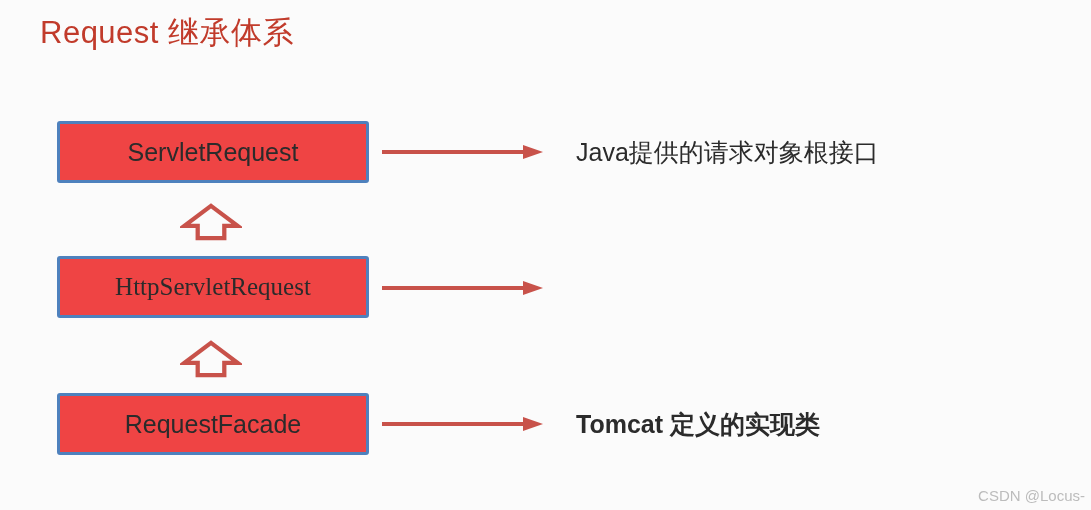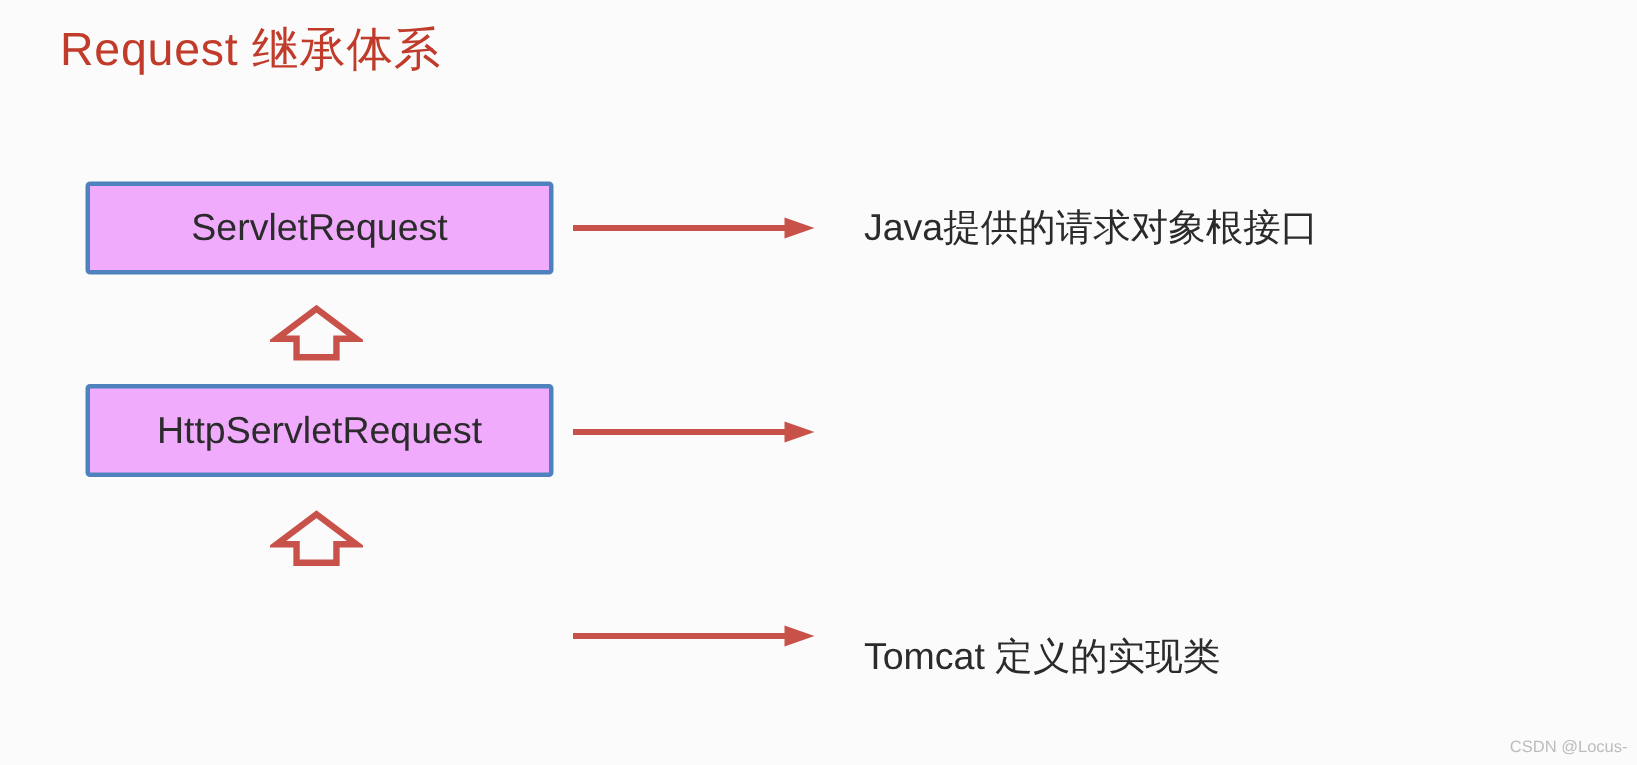--- a/index.html
+++ b/index.html
@@ -27,31 +27,31 @@
     letter-spacing: 0.5px;
     text-align: center;
   }
 
   .class-box {
     position: absolute;
     left: 57px;
     width: 312px;
     height: 62px;
     box-sizing: border-box;
-    background: #f0abfc;
+    background: #ef4444;
     border: 3px solid var(--box_border, #4e81bd);
     border-radius: 3px;
     display: flex;
     align-items: center;
     justify-content: center;
     font-size: 25px;
     color: var(--text, #2b2b2b);
   }
   .box-r1 { top: 121px; }
-  .box-r2 { top: 256px; }
+  .box-r2 { top: 256px; font-family: Liberation Serif, serif; }
   .box-r3 { top: 393px; }
 
   .h-arrow {
     position: absolute;
     left: 380px;
     width: 165px;
     height: 20px;
     display: block;
   }
   .h-arrow-r1 { top: 142px; }
@@ -79,27 +79,27 @@
   .desc {
     position: absolute;
     left: 576px;
     font-size: 25px;
     line-height: 30px;
     color: var(--text, #2b2b2b);
     white-space: nowrap;
   }
   .desc-r1 { top: 137px; }
   .desc-r2 { top: 273px; }
-  .desc-r3 { top: 423px; }
+  .desc-r3 { top: 409px; font-weight: bold; }
 
   .watermark {
     position: absolute;
     right: 6px;
     bottom: 6px;
-    font-size: 11px;
+    font-size: 15px;
     color: var(--watermark, #bcbcbc);
   }
 </style>
 </head>
 <body>
 
 <div class="page">
 
   <h1 class="title">Request 继承体系</h1>
 
@@ -121,20 +121,23 @@
   </div>
   <svg class="h-arrow h-arrow-r2" viewBox="0 0 165 20" preserveAspectRatio="none">
     <line x1="2" y1="10" x2="145" y2="10"></line>
     <polygon points="143,3 163,10 143,17"></polygon>
   </svg>
 
   <svg class="up-arrow up-arrow-2" viewBox="0 0 64 40">
     <polygon points="32,3 60,24 46,24 46,37 18,37 18,24 4,24"></polygon>
   </svg>
 
+  <div class="class-box box-r3">
+    <span>RequestFacade</span>
+  </div>
   <svg class="h-arrow h-arrow-r3" viewBox="0 0 165 20" preserveAspectRatio="none">
     <line x1="2" y1="10" x2="145" y2="10"></line>
     <polygon points="143,3 163,10 143,17"></polygon>
   </svg>
   <div class="desc desc-r3">Tomcat 定义的实现类</div>
 
   <div class="watermark">CSDN @Locus-</div>
 
 </div>
 

